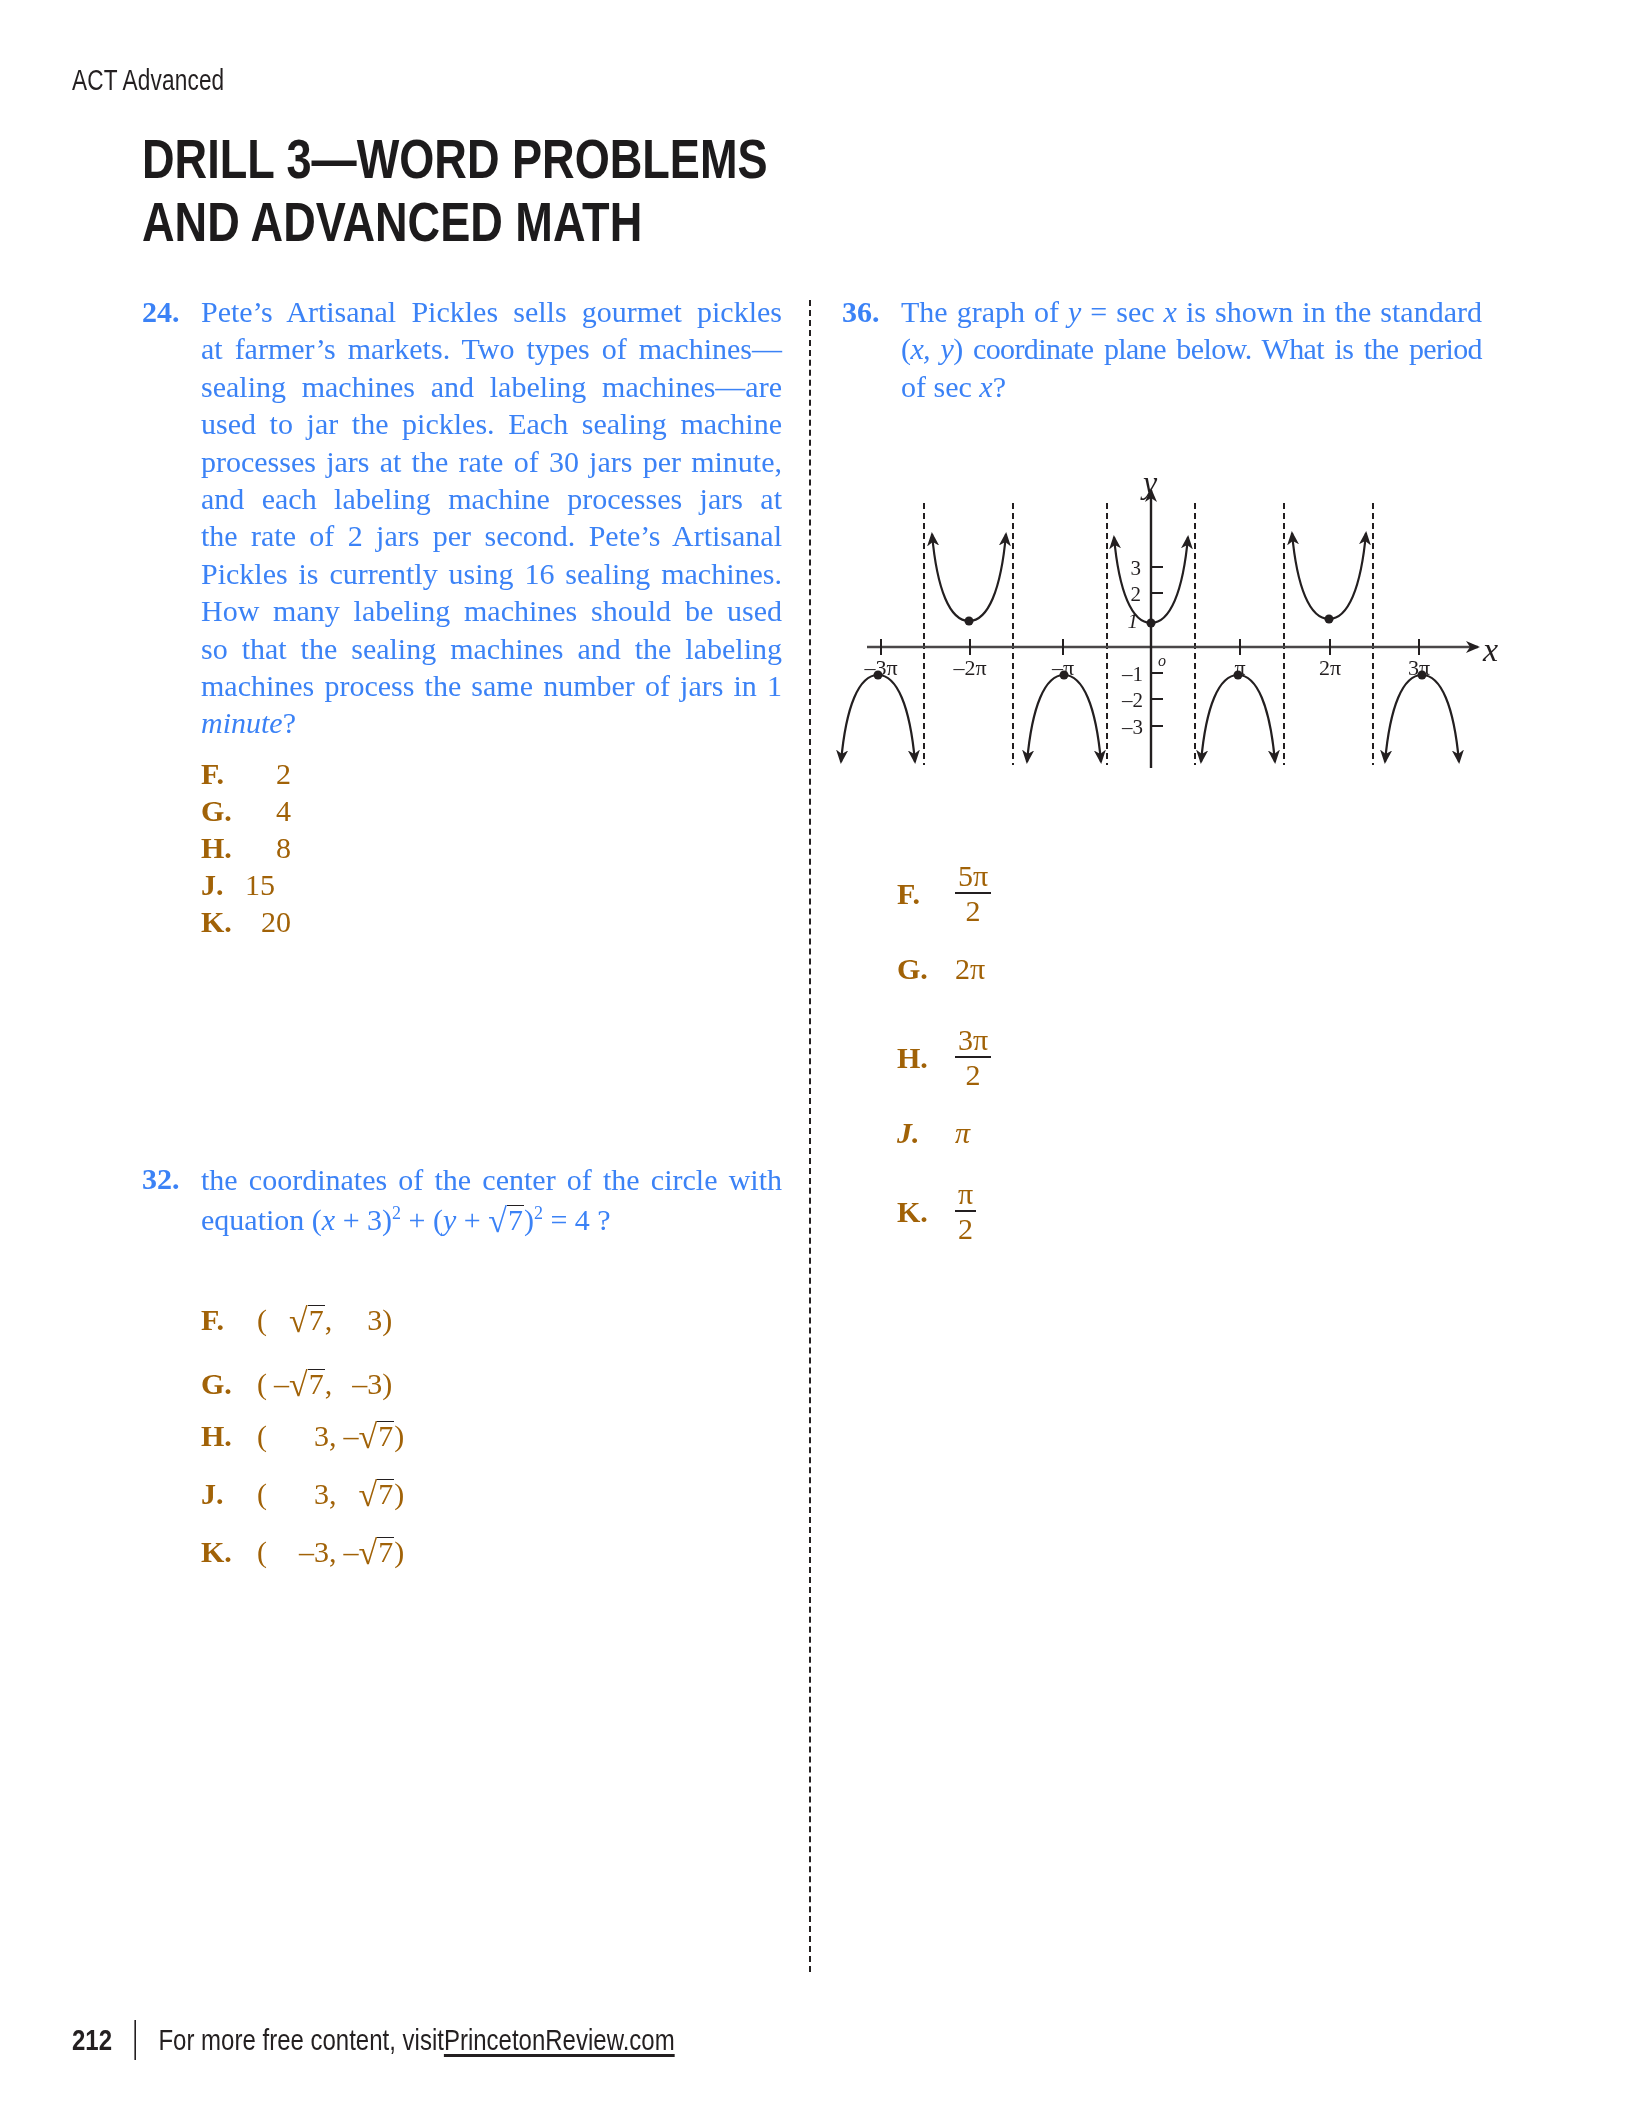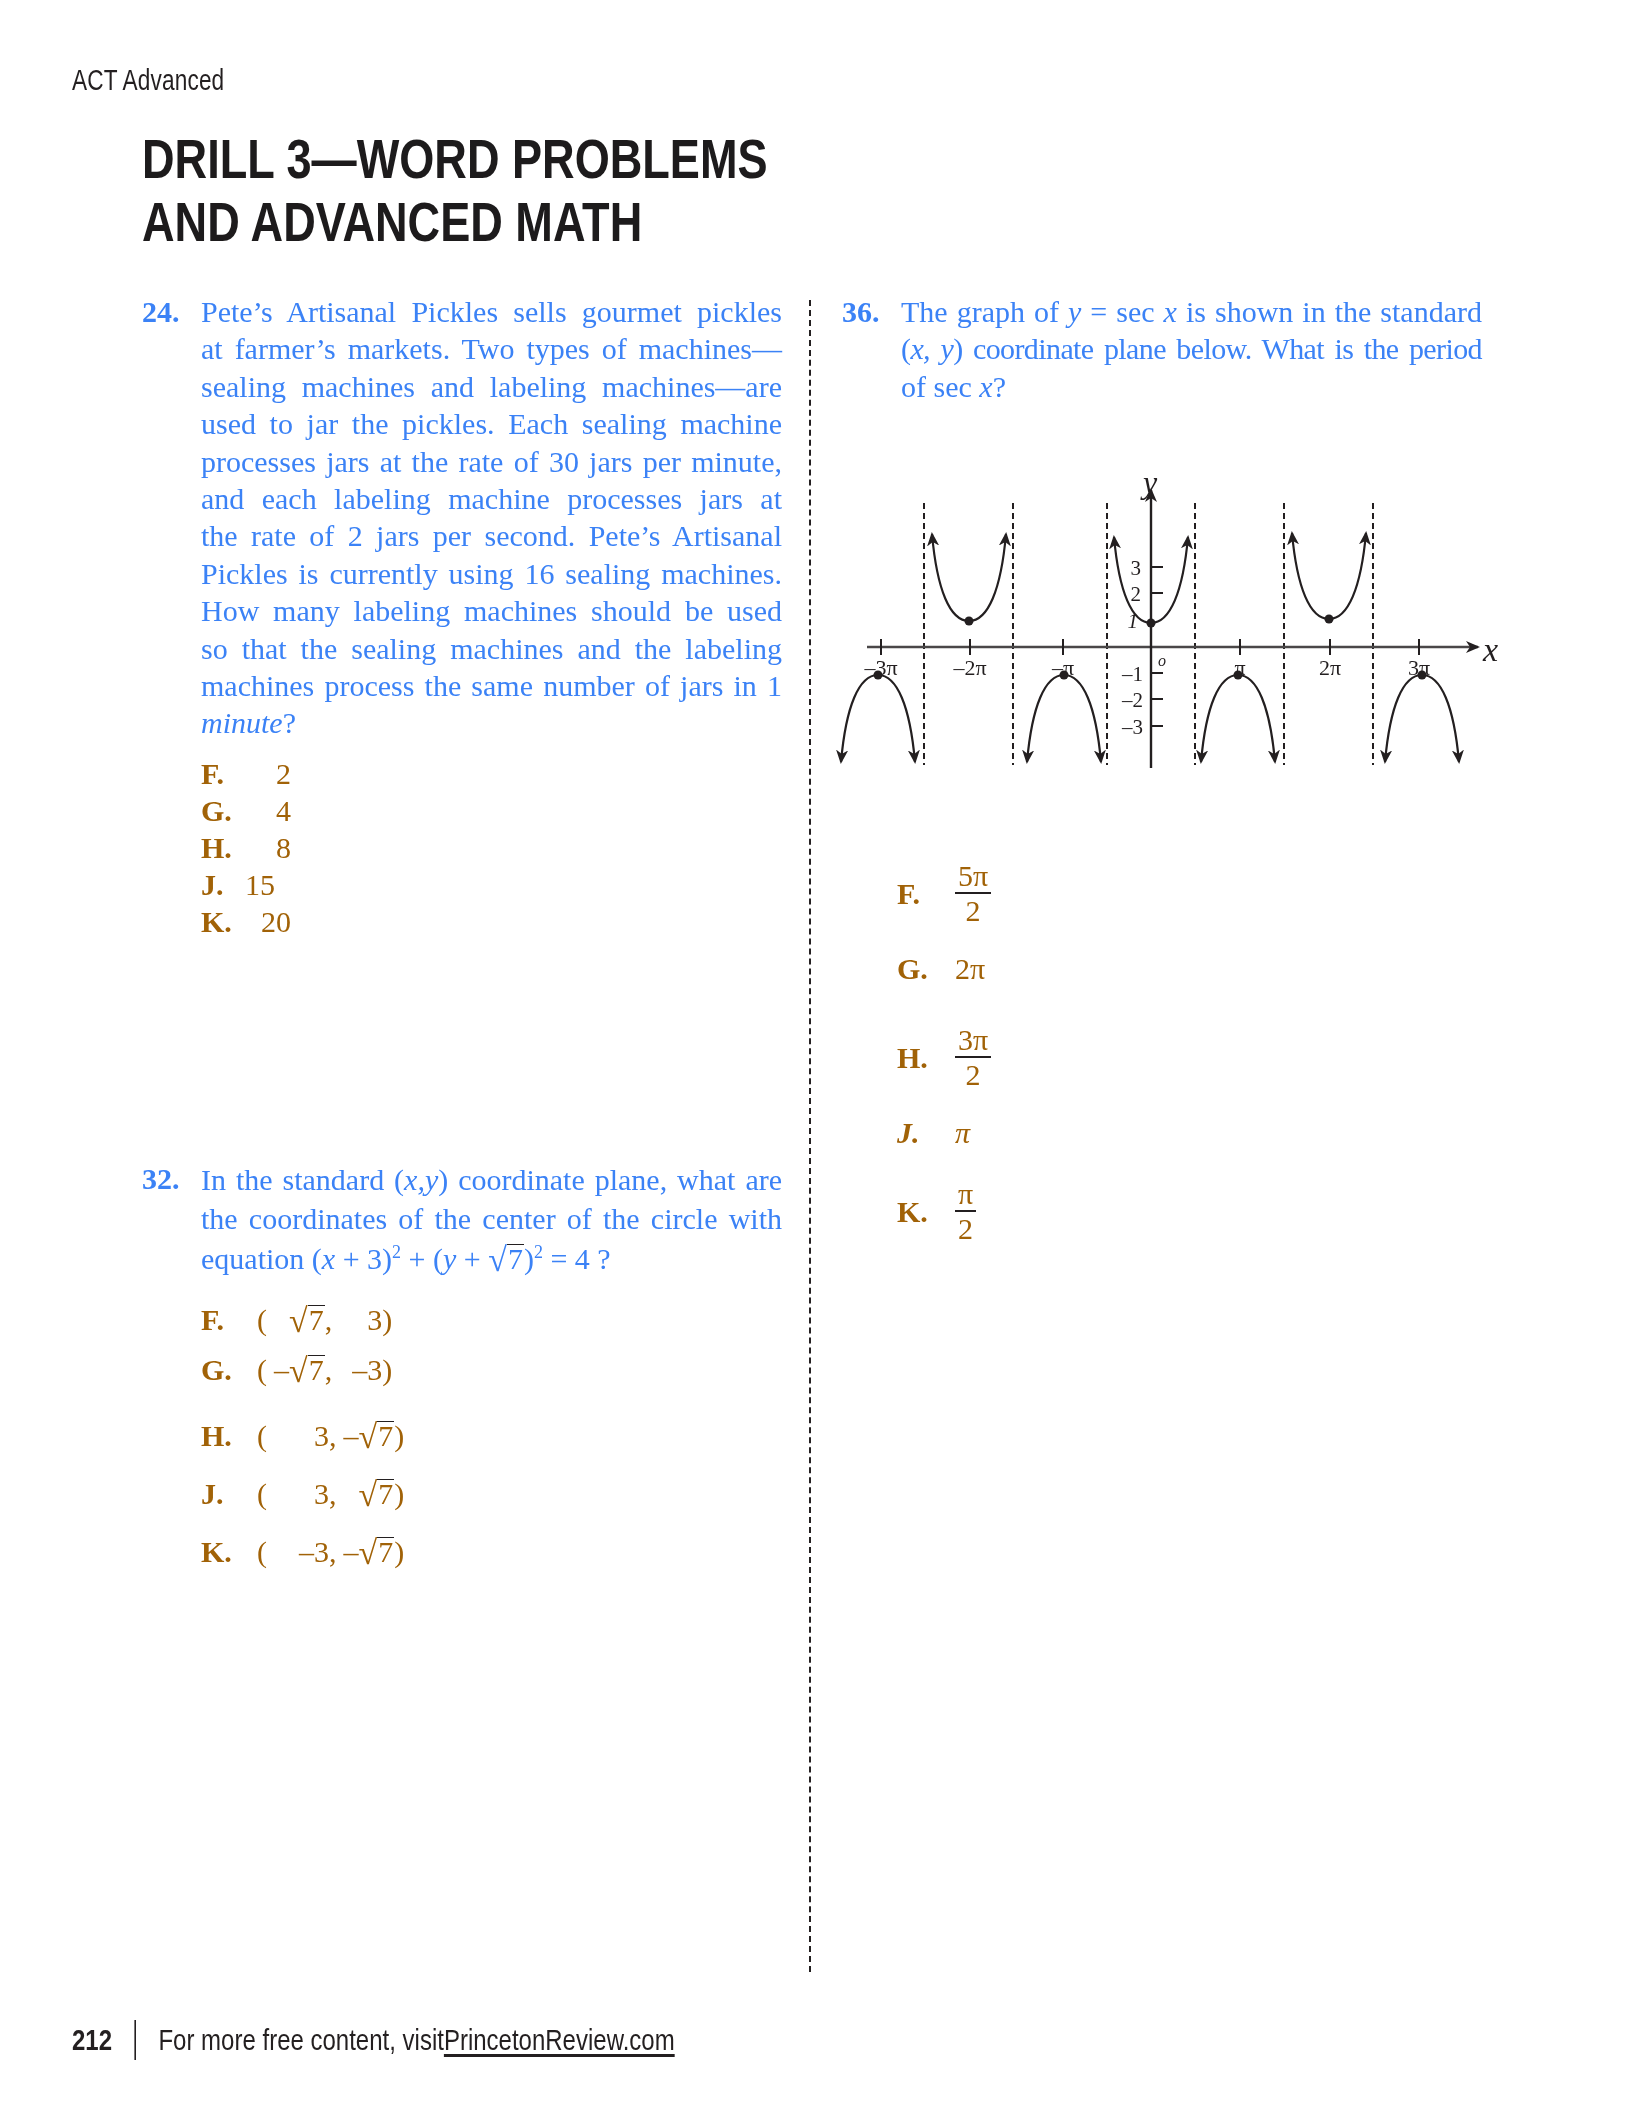--- a/index.html
+++ b/index.html
@@ -85,33 +85,32 @@
   <div class="answer" style="top:0px;"><span class="ans-letter" style="width:44px">F.</span><span class="ans-val" style="width:46px;text-align:right">2</span></div>
   <div class="answer" style="top:37px;"><span class="ans-letter" style="width:44px">G.</span><span class="ans-val" style="width:46px;text-align:right">4</span></div>
   <div class="answer" style="top:74px;"><span class="ans-letter" style="width:44px">H.</span><span class="ans-val" style="width:46px;text-align:right">8</span></div>
   <div class="answer" style="top:111px;"><span class="ans-letter" style="width:44px">J.</span><span class="ans-val" style="width:46px;">15</span></div>
   <div class="answer" style="top:148px;"><span class="ans-letter" style="width:44px">K.</span><span class="ans-val" style="width:46px;text-align:right">20</span></div>
 </div>
 
 <div class="question" style="left:142px; top:1160px; width:640px;">
   <span class="q-num">32.</span>
   <div class="q-text" style="line-height:39px;">
-    <div style="text-align-last:justify"><span>In the standard (</span><i>x,y</i><span>) coordinate plane, what are</span></div>
     <div style="text-align-last:justify">the coordinates of the center of the circle with</div>
     <div><span>equation (</span><i>x</i><span> + 3)</span><sup>2</sup><span> + (</span><i>y</i><span> + </span><span class="sqrt"><span class="rad">√</span><span class="rad-body">7</span></span><span>)</span><sup>2</sup><span> = 4 ?</span></div>
   </div>
 </div>
 
 <div class="answers" style="left:201px; top:1300px; width:300px; height:300px;">
 
   <div class="answer" style="top:0px;">
     <span class="ans-letter" style="width:56px">F.</span><span>(</span><span style="display:inline-block;width:22px;text-align:right"></span><span class="sqrt"><span class="rad">√</span><span class="rad-body">7</span></span><span>,</span><span style="display:inline-block;width:50px;text-align:right">3</span><span>)</span>
   </div>
 
-  <div class="answer" style="top:50px;">
+  <div class="answer" style="top:64px;">
     <span class="ans-letter" style="width:56px">G.</span><span>(</span><span style="display:inline-block;width:22px;text-align:right">–</span><span class="sqrt"><span class="rad">√</span><span class="rad-body">7</span></span><span>,</span><span style="display:inline-block;width:50px;text-align:right">–3</span><span>)</span>
   </div>
 
   <div class="answer" style="top:116px;">
     <span class="ans-letter" style="width:56px">H.</span><span>(</span><span style="display:inline-block;width:62px;text-align:right">3</span><span>,</span><span style="display:inline-block;width:22px;text-align:right">–</span><span class="sqrt"><span class="rad">√</span><span class="rad-body">7</span></span><span>)</span>
   </div>
 
   <div class="answer" style="top:174px;">
     <span class="ans-letter" style="width:56px">J.</span><span>(</span><span style="display:inline-block;width:62px;text-align:right">3</span><span>,</span><span style="display:inline-block;width:22px;text-align:right"></span><span class="sqrt"><span class="rad">√</span><span class="rad-body">7</span></span><span>)</span>
   </div>

